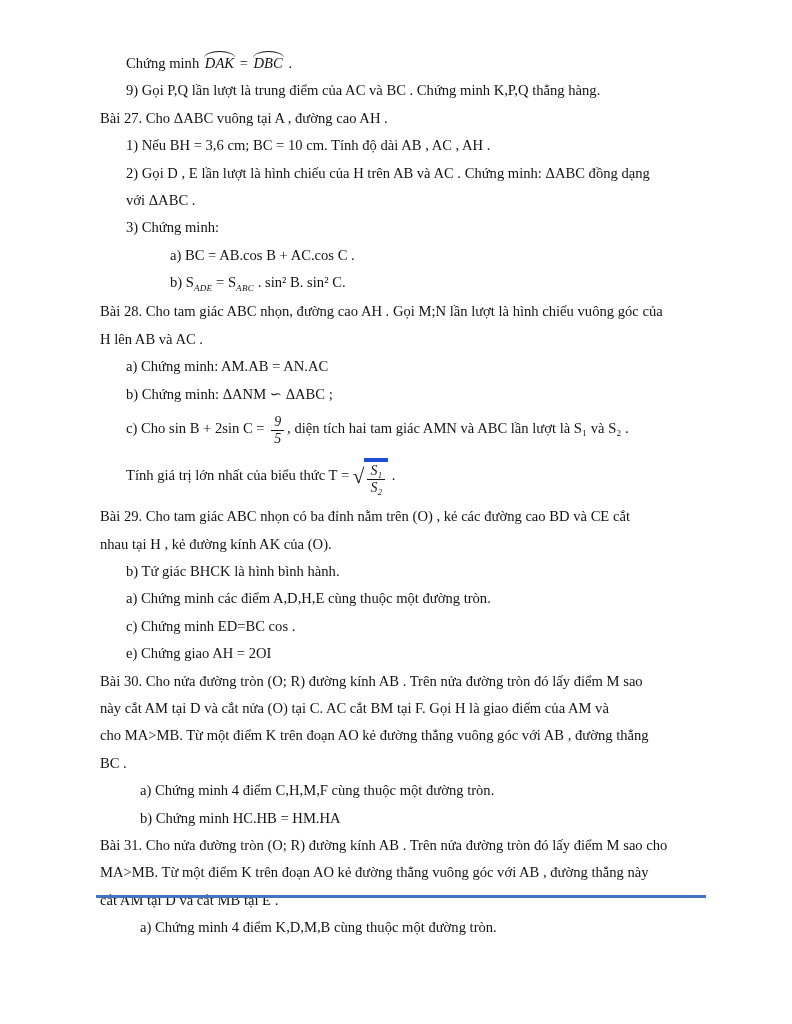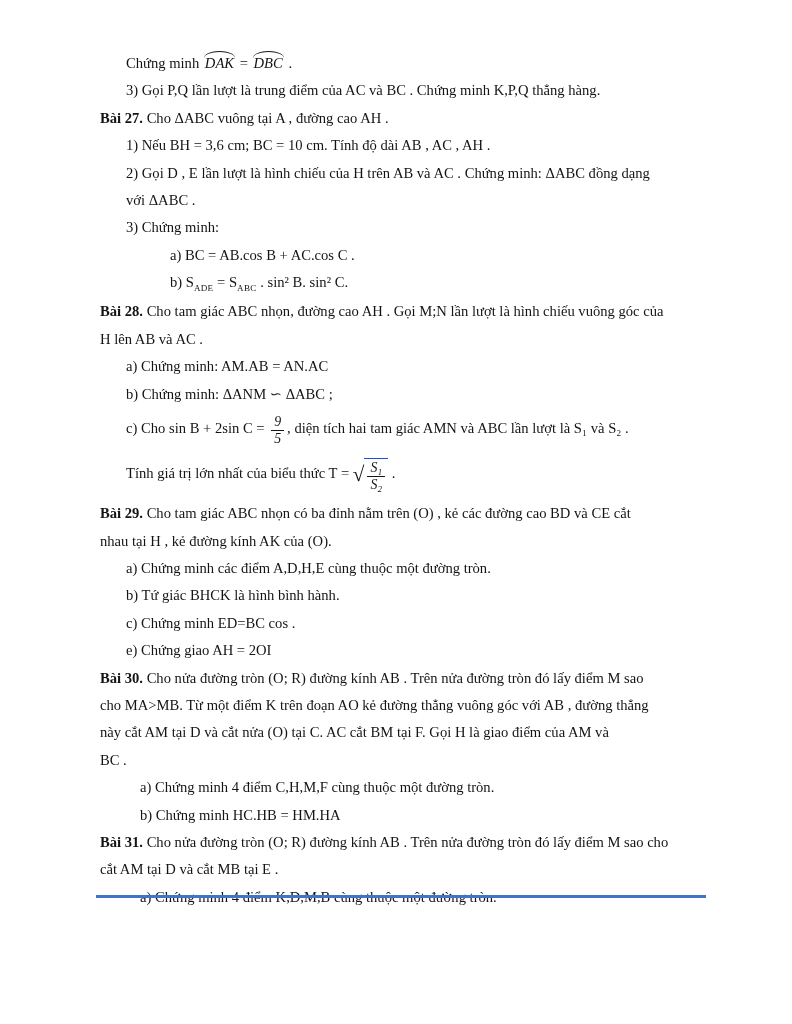--- a/index.html
+++ b/index.html
@@ -6,54 +6,54 @@
   body{
     width:792px;height:1024px;overflow:hidden;position:relative;
     font-family:"Liberation Serif","DejaVu Serif",serif;
     font-size:14.6px;color:#141414;
   }
   .page{box-sizing:border-box;width:792px;height:916px;padding:54px 88px 0 100px;position:relative;}
   .ln{margin:0 0 8px 0;line-height:1.33;}
   .ind1{padding-left:26px;}
   .ind15{padding-left:40px;}
   .ind2{padding-left:70px;margin-top:8px;}
-  .bold{font-weight:bold;}
+  .bold{font-weight:normal;}
   .tallgap{margin-top:10px;margin-bottom:12px;}
   
   .arc{position:relative;font-style:italic;padding:0 2px;}
   .arc::before{
     content:"";position:absolute;left:1px;right:1px;top:-4px;height:6px;
     border-top:1.4px solid #141414;
     border-radius:50% 50% 0 0 / 100% 100% 0 0;
   }
   
-  .sb{font-size:0.62em;vertical-align:-0.45em;letter-spacing:0.3px;}
+  .sb{font-size:0.62em;font-style:italic;vertical-align:-0.45em;letter-spacing:0.3px;}
   
   .frac{display:inline-flex;flex-direction:column;align-items:center;vertical-align:middle;
         line-height:1.12;font-size:0.95em;font-style:italic;margin:0 3px;}
   .frac .den{border-top:1px solid #141414;padding:0 3px;}
   .frac .num{padding:0 3px;}
   
   .rad{font-size:1.45em;line-height:1;vertical-align:middle;font-style:normal;}
-  .vinc{display:inline-block;border-top:1px solid #1d4ed8;padding-top:1px;vertical-align:middle;}
+  .vinc{display:inline-block;border-top:4px solid #1d4ed8;padding-top:1px;vertical-align:middle;}
   .footer-rule{
     position:absolute;left:96px;right:86px;bottom:18px;
     border-top:3px solid #4472c4;
   }
 </style>
 </head>
 <body>
 
 <div class="page">
 
   <div class="ln ind1">
     <span>Chứng minh </span><span class="arc">DAK</span><span> = </span><span class="arc">DBC</span><span> .</span>
   </div>
 
-  <div class="ln ind1">3) Gọi P,Q lần lượt là trung điểm của AC và BC . Chứng minh K,P,Q thẳng hàng.</div>
+  <div class="ln ind1">9) Gọi P,Q lần lượt là trung điểm của AC và BC . Chứng minh K,P,Q thẳng hàng.</div>
 
   <div class="ln">
     <span class="bold">Bài 27.</span><span> Cho ΔABC vuông tại A , đường cao AH .</span>
   </div>
 
   <div class="ln ind1">1) Nếu BH = 3,6 cm;  BC = 10 cm. Tính độ dài AB , AC , AH .</div>
   <div class="ln ind1">2) Gọi D , E lần lượt là hình chiếu của H trên AB và AC . Chứng minh: ΔABC đồng dạng</div>
   <div class="ln ind1">với ΔABC .</div>
   <div class="ln ind1">3) Chứng minh:</div>
   <div class="ln ind2">a) BC = AB.cos B +  AC.cos C .</div>
@@ -82,36 +82,37 @@
           <span class="num">S₁</span>
           <span class="den">S₂</span>
         </span></span><span> .</span>
   </div>
 
   <div class="ln">
     <span class="bold">Bài 29.</span><span> Cho tam giác ABC nhọn có ba đỉnh nằm trên (O) , kẻ các đường cao BD và CE cắt</span>
   </div>
 
   <div class="ln">nhau tại H , kẻ đường kính AK của (O).</div>
+  <div class="ln ind1">b)  Tứ giác BHCK là hình bình hành.</div>
   <div class="ln ind1">a)  Chứng minh các điểm A,D,H,E cùng thuộc một đường tròn.</div>
-  <div class="ln ind1">b)  Tứ giác BHCK là hình bình hành.</div>
   <div class="ln ind1">c)  Chứng minh ED=BC cos .</div>
   <div class="ln ind1">e) Chứng giao AH = 2OI</div>
 
   <div class="ln">
     <span class="bold">Bài 30.</span><span> Cho nửa đường tròn (O; R) đường kính AB . Trên nửa đường tròn đó lấy điểm M sao</span>
   </div>
 
+  <div class="ln">này cắt AM tại D và cắt nửa (O) tại C. AC cắt BM tại F. Gọi H là giao điểm của AM và</div>
   <div class="ln">cho MA&gt;MB. Từ một điểm K trên đoạn AO kẻ đường thẳng vuông góc với AB , đường thẳng</div>
-  <div class="ln">này cắt AM tại D và cắt nửa (O) tại C. AC cắt BM tại F. Gọi H là giao điểm của AM và</div>
   <div class="ln">BC .</div>
   <div class="ln ind15">a) Chứng minh 4 điểm C,H,M,F cùng thuộc một đường tròn.</div>
   <div class="ln ind15">b) Chứng minh HC.HB = HM.HA</div>
 
   <div class="ln">
     <span class="bold">Bài 31.</span><span> Cho nửa đường tròn (O; R) đường kính AB . Trên nửa đường tròn đó lấy điểm M sao cho</span>
   </div>
 
+  <div class="ln">MA&gt;MB. Từ một điểm K trên đoạn AO kẻ đường thẳng vuông góc với AB , đường thẳng này</div>
   <div class="ln">cắt AM tại D và cắt MB tại E .</div>
   <div class="ln ind15">a) Chứng minh 4 điểm K,D,M,B cùng thuộc một đường tròn.</div>
 
   <div class="footer-rule"></div>
 </div>
 
 </body></html>

